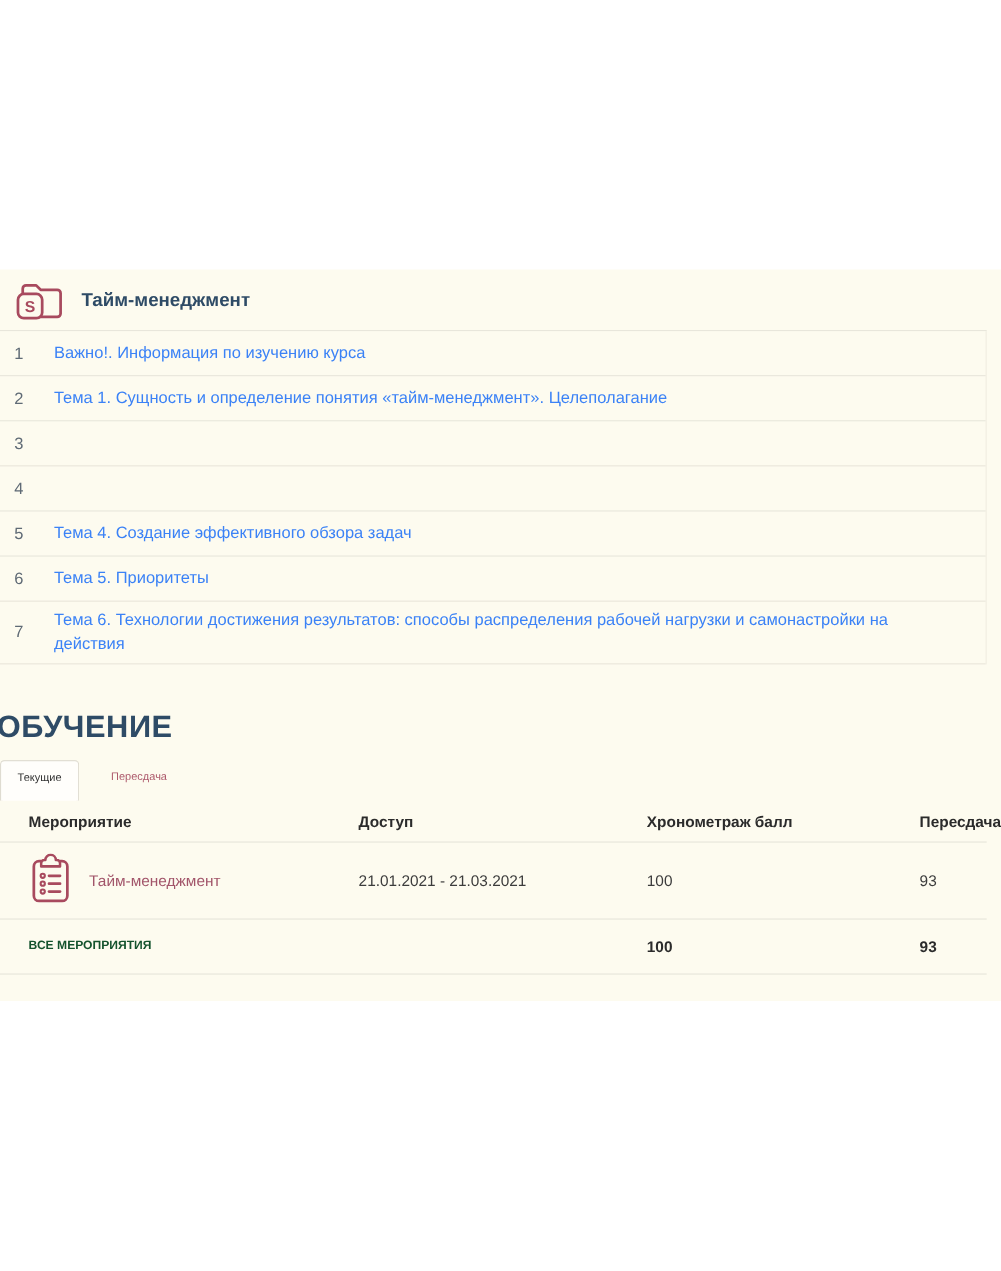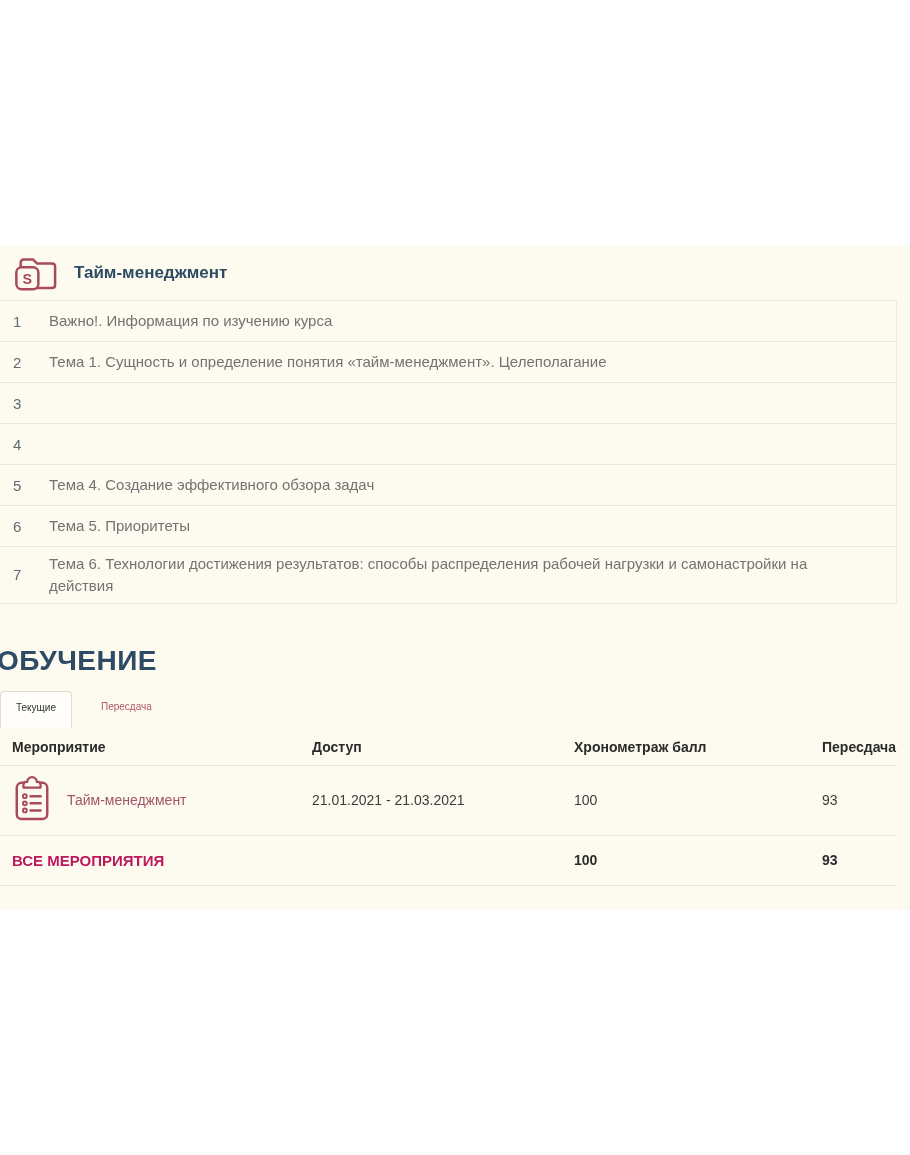--- a/index.html
+++ b/index.html
@@ -34,21 +34,21 @@
     padding: 6px 0;
     cursor: pointer;
   }
   .course-row .num {
     flex: 0 0 49px;
     padding-left: 13px;
     font-size: 15px; color: #5f6a75;
   }
   .course-row .row-title {
     flex: 1;
-    font-size: 15px; color: #737373;
+    font-size: 15px; color: #3b82f6;
     line-height: 1.45;
     padding-right: 34px;
   }
 
   
   .training-heading {
     margin: 41px 0 0 -3px;
     font-size: 28px; font-weight: bold; color: #2e4b66;
     line-height: 32px;
     letter-spacing: 0.5px;
@@ -71,41 +71,41 @@
     border-radius: 4px 4px 0 0;
     color: #333333;
   }
   .tab.link { color: #ad5a6c; margin-left: 14px; }
 
   
   .tbl-row {
     display: grid;
     grid-template-columns: 300px 262px 248px 1fr;
     align-items: center;
-    padding-left: 12px;
+    padding-left: 26px;
   }
   .tbl-head {
     height: 38px;
     border-bottom: 1px solid #e6e4d9;
     font-size: 14px; font-weight: 600; color: #2b2b2b;
     padding-top: 2px;
   }
   .tbl-data {
     height: 70px;
     border-bottom: 1px solid #e6e4d9;
     font-size: 14px; color: #3c3c3c;
   }
   .event-cell { display: flex; align-items: center; gap: 15px; }
   .event-link { color: #a2556a; cursor: pointer; font-size: 14px; }
   .tbl-total {
     height: 50px;
     border-bottom: 1px solid #e6e4d9;
     font-size: 14px; font-weight: bold; color: #2b2b2b;
   }
-  .total-label { font-size: 15px; font-weight: bold; color: #be185d; }
+  .total-label { font-size: 11px; font-weight: bold; color: #14532d; }
 
   .icon-box { display: inline-flex; flex: 0 0 auto; }
 </style>
 </head>
 <body>
 
 <div class="content">
 
   <div class="course-panel">
     <div class="course-header">

